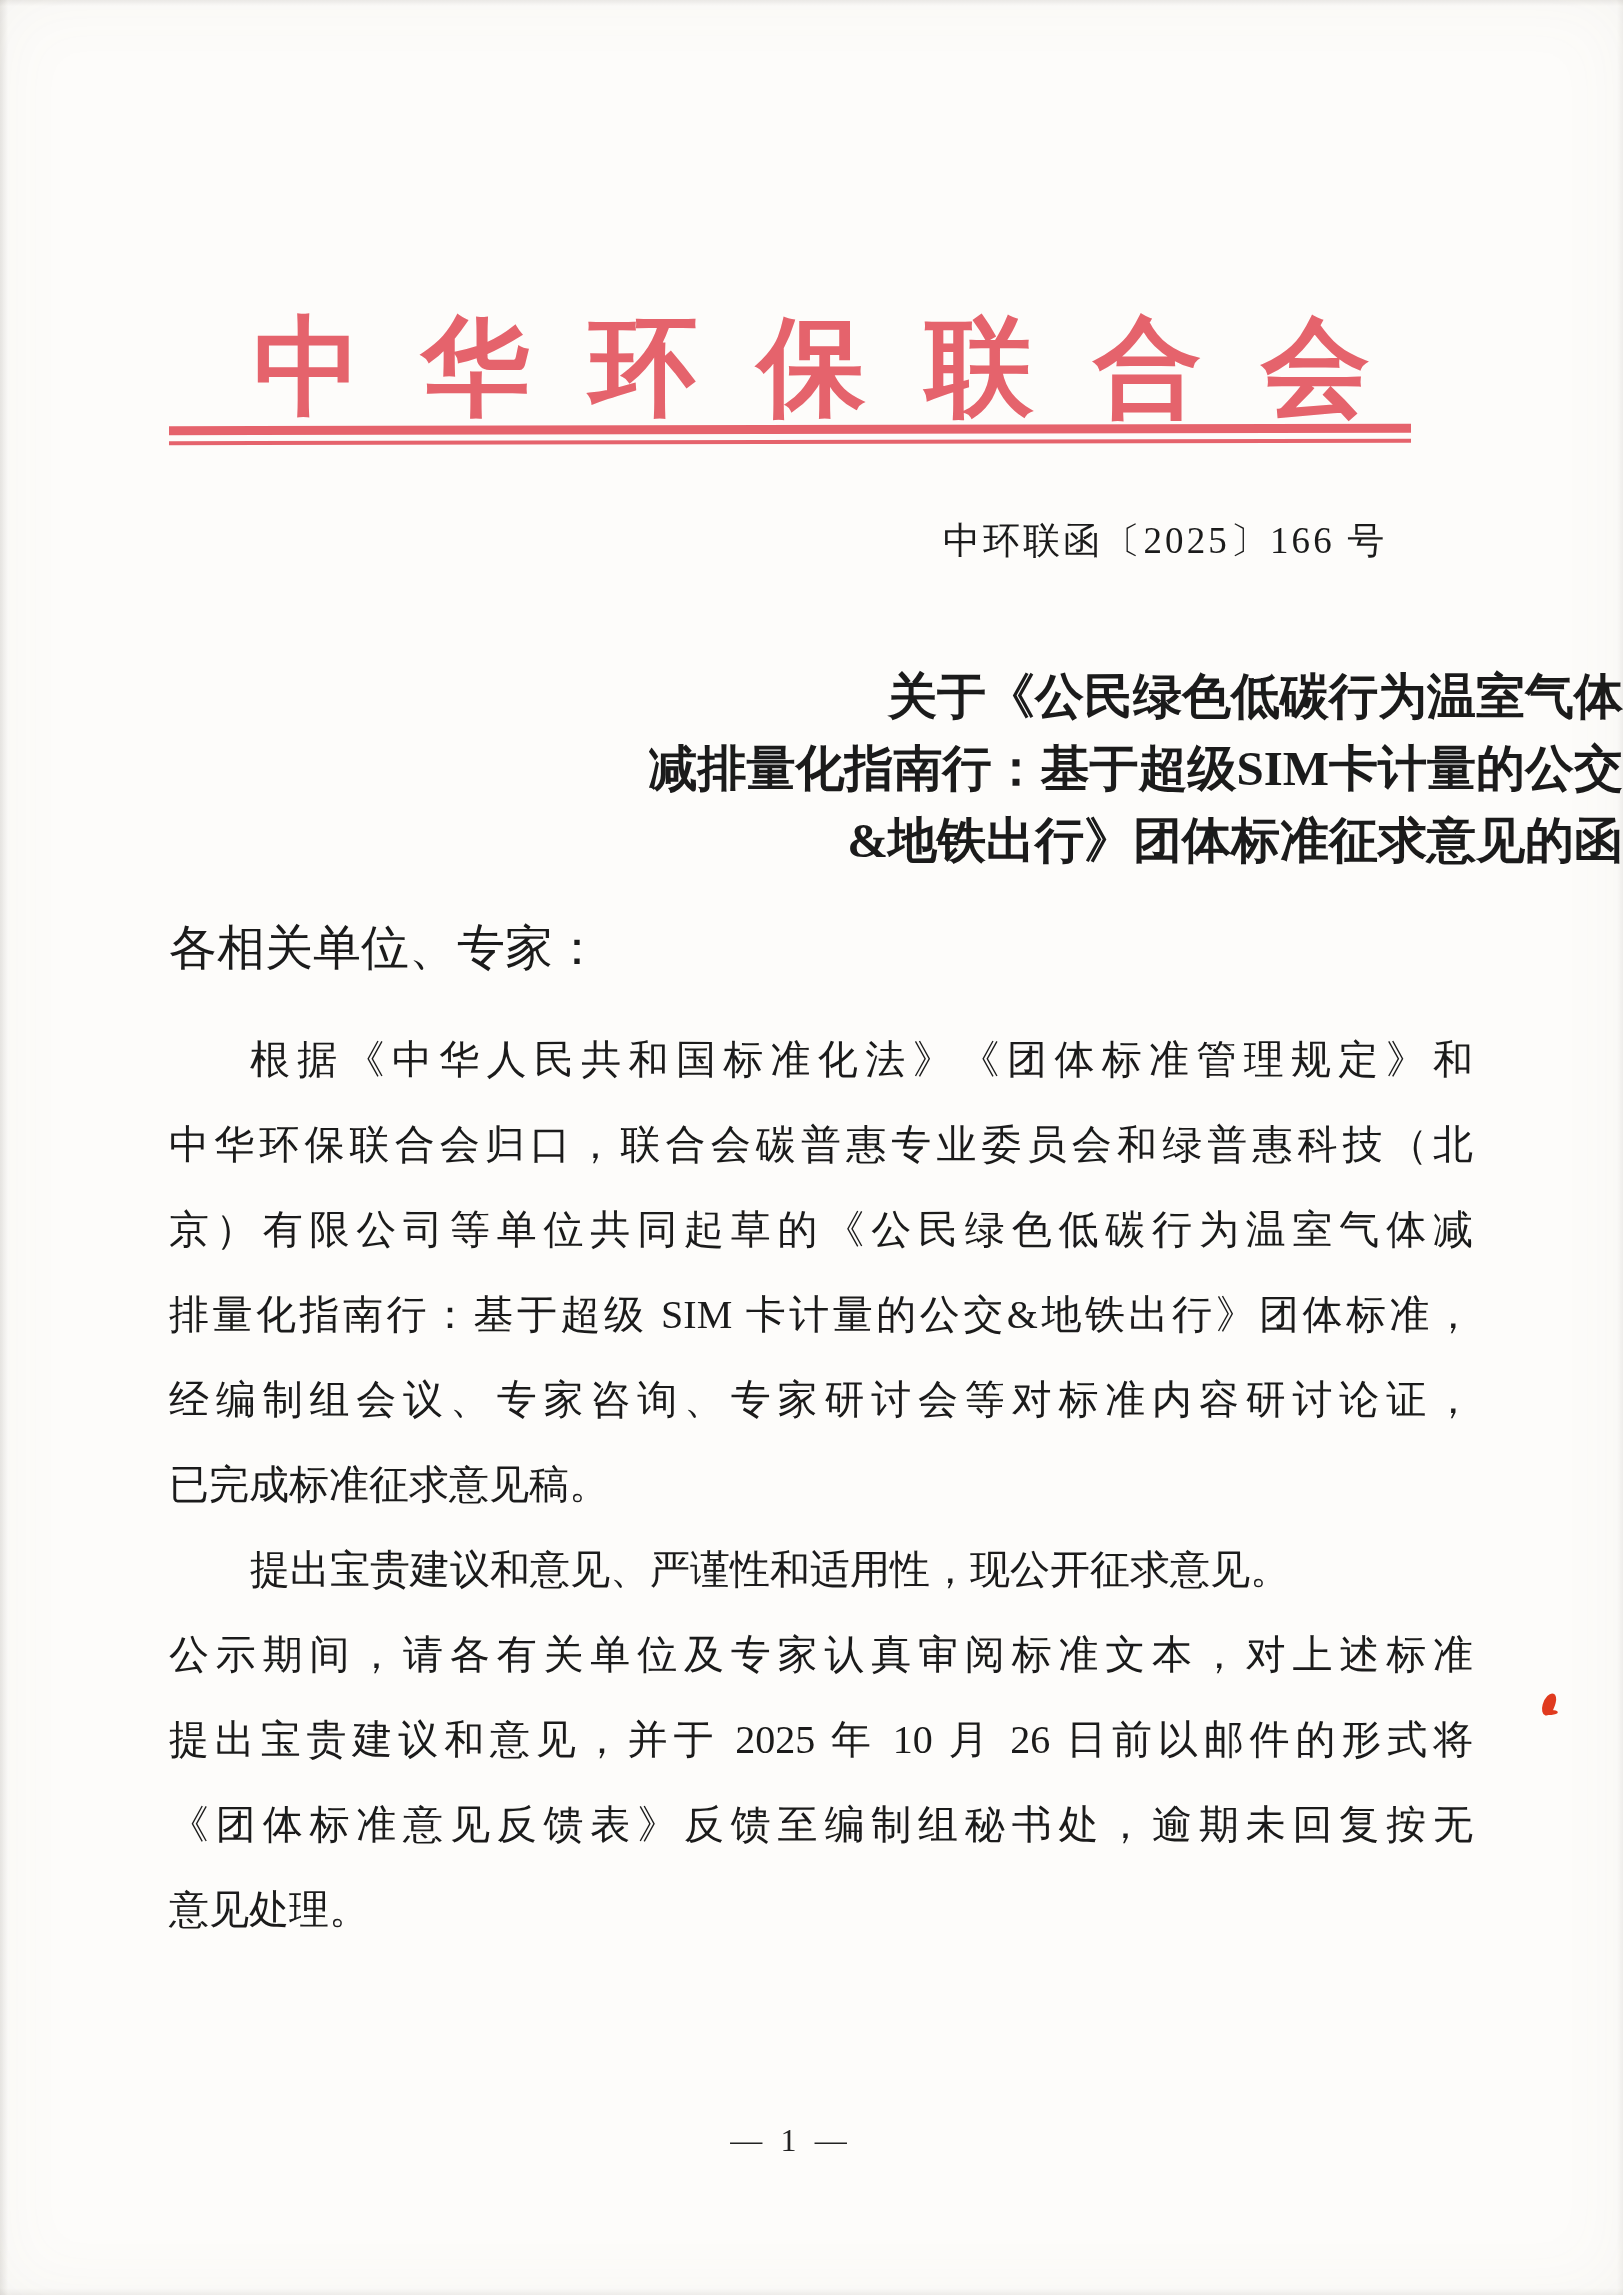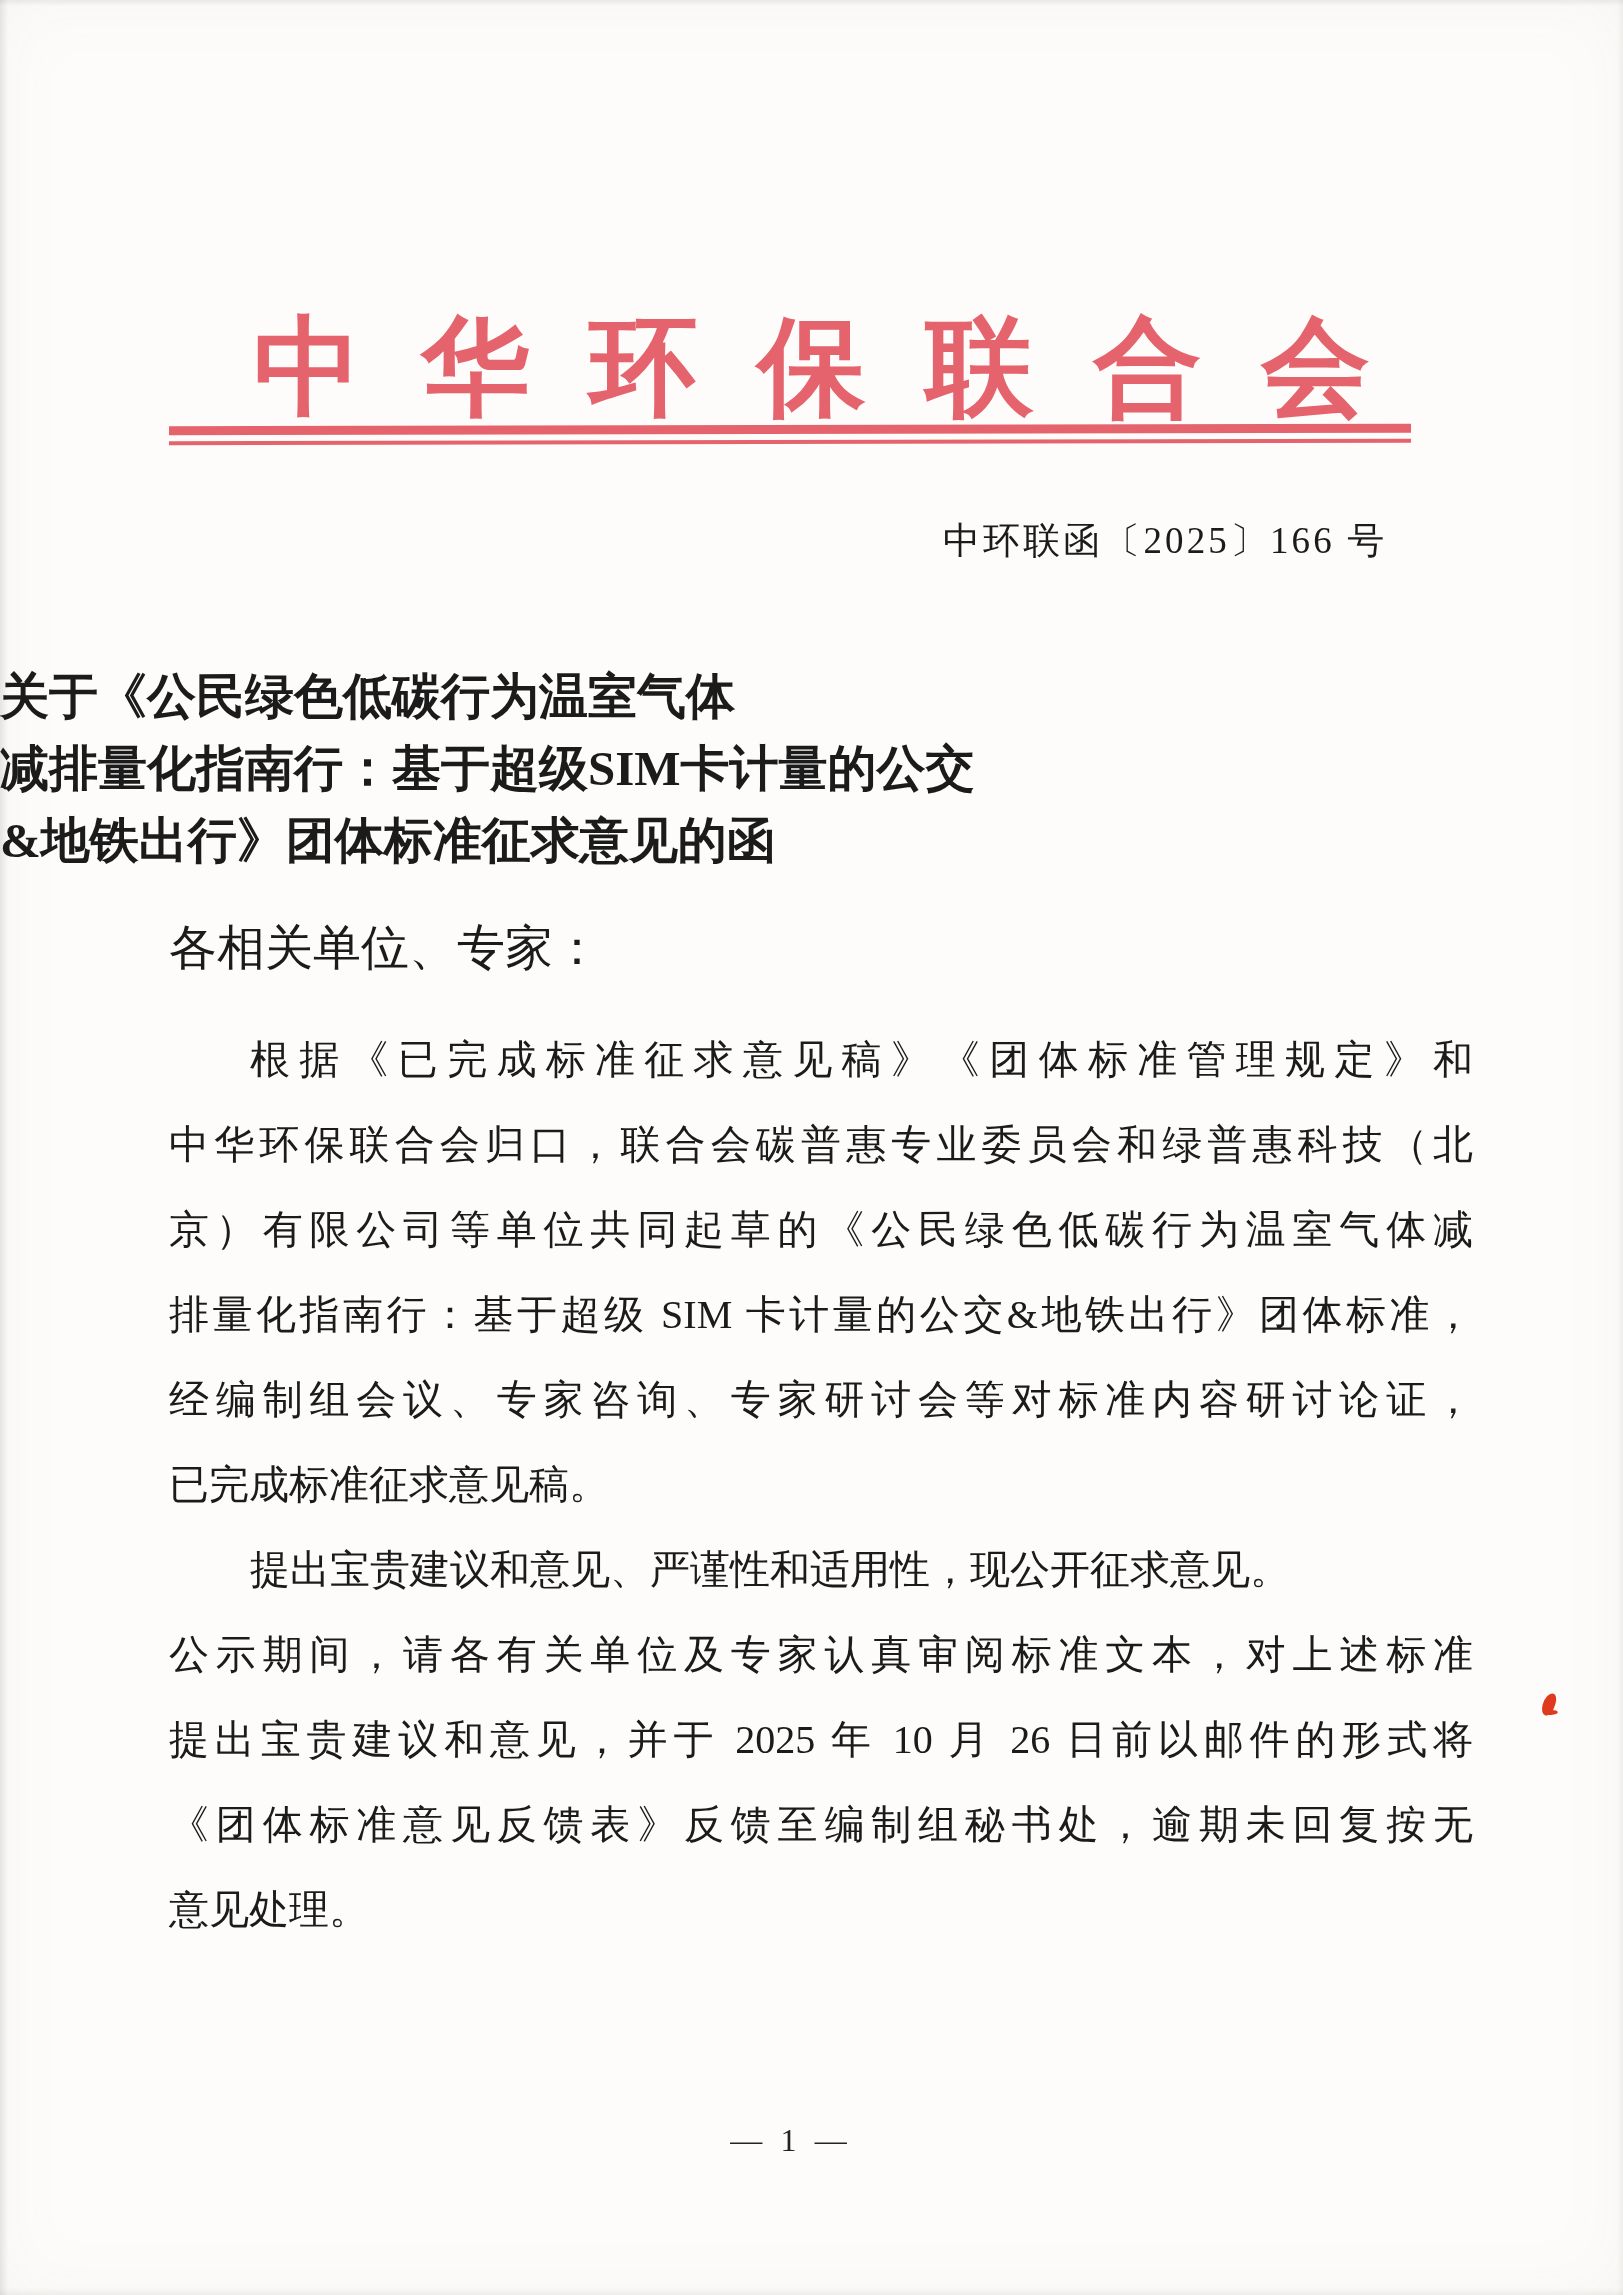--- a/index.html
+++ b/index.html
@@ -30,21 +30,21 @@
   .rule{position:absolute;left:169px;width:1242px;background:var(--accent,#e5636c);}
   .rule-thick{top:425px;height:8.7px;transform:rotate(-0.12deg);}
   .rule-thin{top:440px;height:4.1px;transform:rotate(-0.12deg);}
   .doc-no{
     position:absolute;left:943px;top:520px;
     font-size:37px;line-height:41px;letter-spacing:3.1px;
     white-space:nowrap;
   }
   .notice-title{
     position:absolute;left:0;right:0;top:661px;
-    text-align:left;font-weight:bold;
+    text-align:right;font-weight:bold;
     font-size:49px;line-height:72px;
   }
   .salutation{
     position:absolute;left:169px;top:920px;
     font-size:48px;line-height:56px;
   }
   .body-block{
     position:absolute;left:169px;top:1017px;width:1304px;
   }
   .bline{
@@ -88,21 +88,21 @@
 
   <div class="notice-title">
     <div>关于《公民绿色低碳行为温室气体</div>
     <div>减排量化指南行：基于超级SIM卡计量的公交</div>
     <div>&amp;地铁出行》团体标准征求意见的函</div>
   </div>
 
   <div class="salutation">各相关单位、专家：</div>
 
   <div class="body-block">
-    <div class="bline indent just">根据《已完成标准征求意见稿》《团体标准管理规定》和</div>
+    <div class="bline indent just">根据《中华人民共和国标准化法》《团体标准管理规定》和</div>
     <div class="bline just">中华环保联合会归口，联合会碳普惠专业委员会和绿普惠科技（北</div>
     <div class="bline just">京）有限公司等单位共同起草的《公民绿色低碳行为温室气体减</div>
     <div class="bline just">排量化指南行：基于超级 SIM 卡计量的公交&amp;地铁出行》团体标准，</div>
     <div class="bline just">经编制组会议、专家咨询、专家研讨会等对标准内容研讨论证，</div>
     <div class="bline">已完成标准征求意见稿。</div>
     <div class="bline indent">提出宝贵建议和意见、严谨性和适用性，现公开征求意见。</div>
     <div class="bline just">公示期间，请各有关单位及专家认真审阅标准文本，对上述标准</div>
     <div class="bline just">提出宝贵建议和意见，并于 2025 年 10 月 26 日前以邮件的形式将</div>
     <div class="bline just">《团体标准意见反馈表》反馈至编制组秘书处，逾期未回复按无</div>
     <div class="bline">意见处理。</div>

